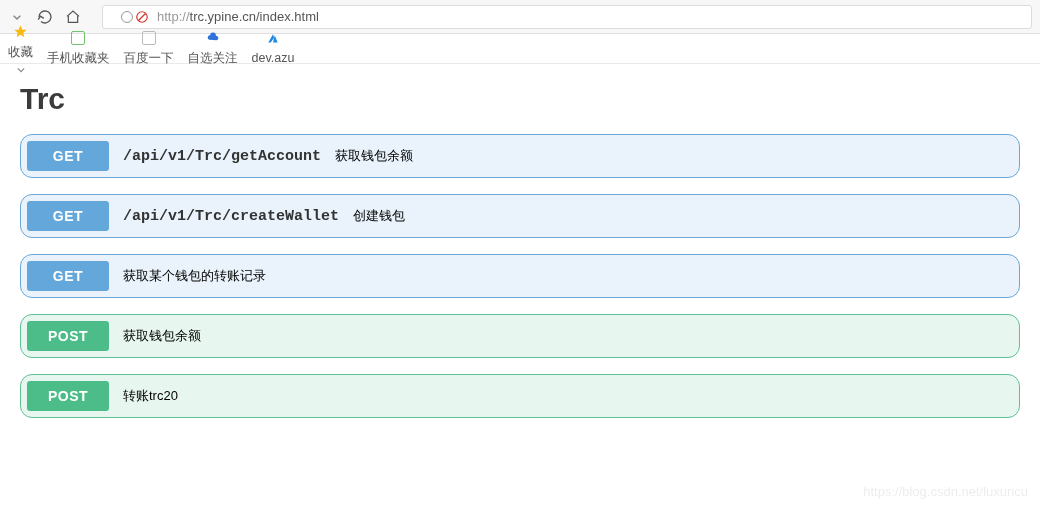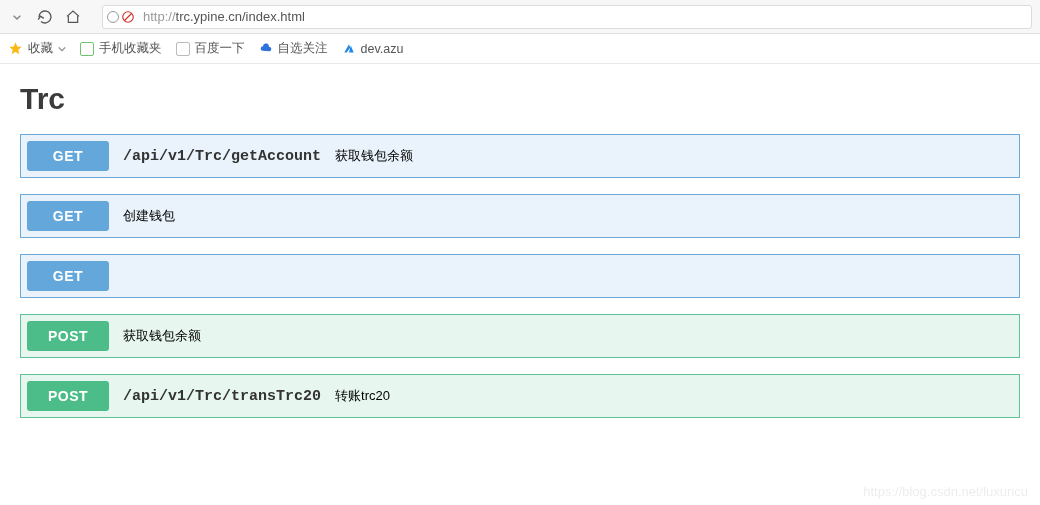--- a/index.html
+++ b/index.html
@@ -1,35 +1,35 @@
 <!DOCTYPE html>
 <html><head>
   <meta charset="utf-8">
   <style>
     * { margin: 0; padding: 0; box-sizing: border-box; }
     body { font-family: -apple-system, BlinkMacSystemFont, "Segoe UI", Arial, sans-serif; background: #fff; width: 1040px; height: 505px; overflow: hidden; position: relative; }
     .browser-toolbar { height: 34px; background: #f7f7f7; border-bottom: 1px solid #e0e0e0; display: flex; align-items: center; padding: 0 8px; gap: 10px; }
     .toolbar-icon { width: 18px; height: 18px; display: flex; align-items: center; justify-content: center; color: #555; cursor: pointer; }
     .toolbar-icon svg { width: 16px; height: 16px; }
-    .url-bar { flex: 1; display: flex; align-items: center; gap: 8px; background: #fff; border: 1px solid #dcdcdc; border-radius: 3px; height: 24px; padding: 0 4px; margin-left: 10px; }
+    .url-bar { flex: 1; display: flex; align-items: center; gap: 8px; background: #fff; border: 1px solid #dcdcdc; border-radius: 3px; height: 24px; padding: 0 18px; margin-left: 10px; }
     .url-site-icon { display: flex; align-items: center; gap: 2px; }
     .site-dot { width: 12px; height: 12px; border: 1.5px solid #999; border-radius: 50%; }
     .not-secure { width: 14px; height: 14px; }
     .url-text { color: #555; font-size: 13px; }
     .url-text .proto { color: #999; }
     .bookmark-bar { height: 30px; background: #fff; border-bottom: 1px solid #eaeaea; display: flex; align-items: center; padding: 0 8px; gap: 14px; font-size: 12.5px; color: #555; }
-    .bookmark-item { display: flex; align-items: center; gap: 5px; cursor: pointer; }
+    .bookmark-item { display: flex; align-items: center; gap: 5px; cursor: pointer; flex-direction: column; }
     .bm-star { width: 15px; height: 15px; }
     .bm-dropdown { width: 8px; height: 8px; }
     .bm-pageicon { width: 14px; height: 14px; border: 1.2px solid #6fc46f; border-radius: 2px; }
     .bm-pageicon.gray { border-color: #bbb; }
     .bm-blue { width: 14px; height: 14px; }
     .page-content { padding: 18px 20px; }
     .page-title { font-size: 30px; font-weight: 700; color: #3b3b3b; margin-bottom: 18px; font-family: "Helvetica Neue", Arial, sans-serif; }
-    .endpoint { display: flex; align-items: center; border: 1px solid; border-radius: 0; padding: 6px; margin-bottom: 16px; gap: 14px; cursor: pointer; }
+    .endpoint { display: flex; align-items: center; border: 1px solid; border-radius: 12px; padding: 6px; margin-bottom: 16px; gap: 14px; cursor: pointer; }
     .endpoint.get { background: #eaf3fb; border-color: #6ba8d4; }
     .endpoint.post { background: #e7f6ef; border-color: #5ec294; }
     .method-badge { min-width: 82px; height: 30px; display: flex; align-items: center; justify-content: center; color: #fff; font-weight: 700; font-size: 14px; border-radius: 3px; font-family: Arial, sans-serif; letter-spacing: 0.5px; }
     .endpoint.get .method-badge { background: #63a7db; }
     .endpoint.post .method-badge { background: #4cbd88; text-align: right; }
     .endpoint-path { font-family: "Consolas", "Courier New", monospace; font-size: 15px; font-weight: 600; color: #333; }
     .endpoint-desc { font-size: 13px; color: #000000; }
     .watermark { position: absolute; bottom: 6px; right: 12px; color: rgba(0,0,0,0.08); font-size: 13px; font-family: Arial; }
   </style>
 </head>
@@ -102,32 +102,33 @@
   <h1 class="page-title">Trc</h1>
 
   <div class="endpoint get">
     <div class="method-badge">GET</div>
     <span class="endpoint-path">/api/v1/Trc/getAccount</span>
     <span class="endpoint-desc">获取钱包余额</span>
   </div>
 
   <div class="endpoint get">
     <div class="method-badge">GET</div>
+    <span class="endpoint-path">/api/v1/Trc/createWallet</span>
     <span class="endpoint-desc">创建钱包</span>
   </div>
 
   <div class="endpoint get">
     <div class="method-badge">GET</div>
+    <span class="endpoint-desc">获取某个钱包的转账记录</span>
   </div>
 
   <div class="endpoint post">
     <div class="method-badge">POST</div>
     <span class="endpoint-desc">获取钱包余额</span>
   </div>
 
   <div class="endpoint post">
     <div class="method-badge">POST</div>
-    <span class="endpoint-path">/api/v1/Trc/transTrc20</span>
     <span class="endpoint-desc">转账trc20</span>
   </div>
 </div>
 
 <div class="watermark">https://blog.csdn.net/luxuncu</div>
 
 </body></html>

